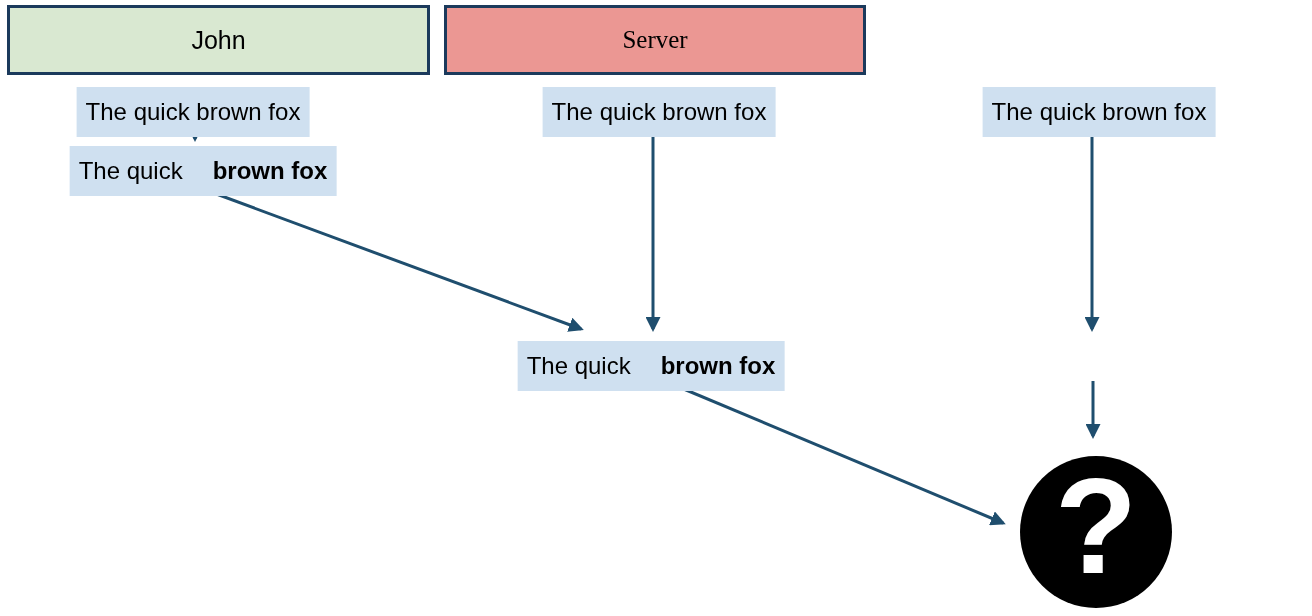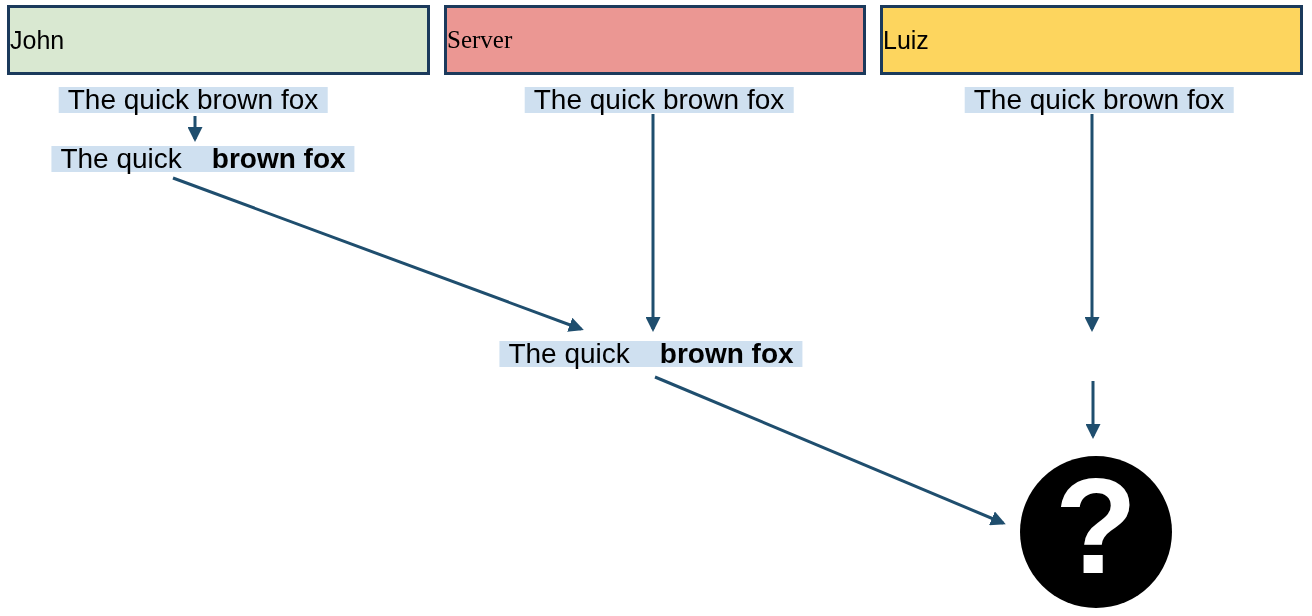--- a/index.html
+++ b/index.html
@@ -38,33 +38,34 @@
   }
   #arrowhead path { fill: var(--color-arrow); }
 
   .lane-header {
     position: absolute;
     top: 5px;
     height: 70px;
     border: 3px solid var(--color-border);
     display: flex;
     align-items: center;
+    justify-content: center;
     font-size: 25px;
   }
   .lane-header.john   { left: 7px;   width: 423px; background: var(--color-john); }
   .lane-header.server { left: 444px; width: 422px; background: var(--color-server); font-family: Liberation Serif, serif; }
   .lane-header.luiz   { left: 880px; width: 423px; background: var(--color-luiz); }
 
   .chip {
     position: absolute;
     transform: translateX(-50%);
     background: var(--color-highlight);
-    font-size: 28px;
+    font-size: 24px;
     line-height: 26px;
-    padding: 0 9px;
+    padding: 12px 9px;
     white-space: nowrap;
   }
   .chip .bold {
     font-weight: 700;
     margin-left: 30px;
   }
 
   .unknown-node {
     position: absolute;
     left: 1020px;
@@ -103,23 +104,20 @@
     <path class="edge" d="M655,377 L1003,523" marker-end="url(#arrowhead)"></path>
     <path class="edge" d="M1093,381 L1093,436" marker-end="url(#arrowhead)"></path>
   </svg>
 
   <div class="lane-header john">
     <span>John</span>
   </div>
   <div class="lane-header server">
     <span>Server</span>
   </div>
-  <div class="lane-header luiz">
-    <span>Luiz</span>
-  </div>
 
   <div class="chip" style="left:193px; top:87px;">
     <span>The quick brown fox</span>
   </div>
 
   <div class="chip" style="left:203px; top:146px;">
     <span>The quick</span><span class="bold">brown fox</span>
   </div>
 
   <div class="chip" style="left:659px; top:87px;">

